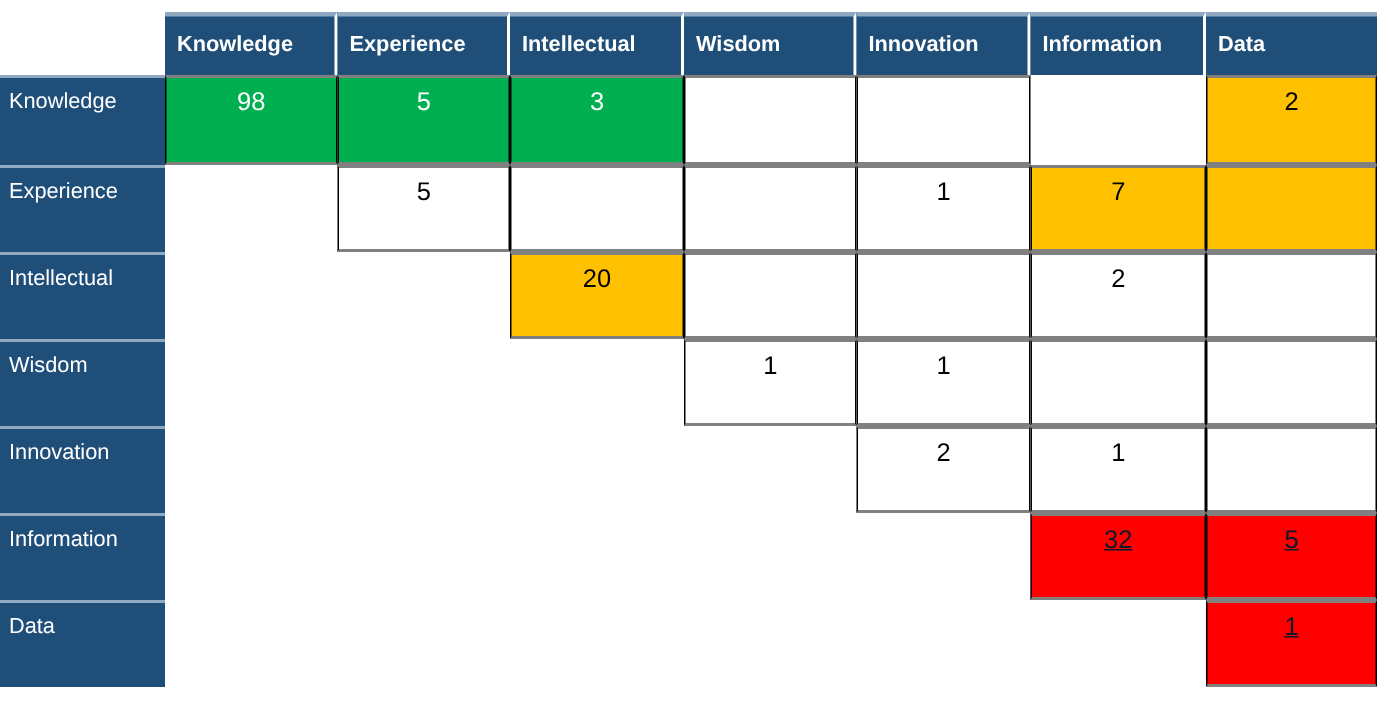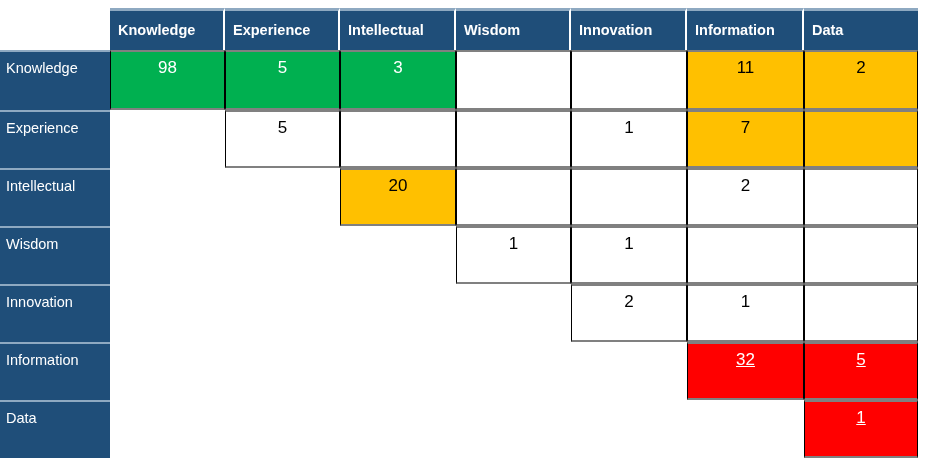--- a/index.html
+++ b/index.html
@@ -78,21 +78,21 @@
     border-left: 1.5px solid #000000;
     border-right: 1.5px solid #000000;
   }
   .data.nob {
     border: none;
     background: transparent;
   }
 
   .fill-green  { background: #00B050; color: #ffffff; }
   .fill-orange { background: #FFC000; color: #000000; }
-  .fill-red    { background: #FF0000; color: #ffffff; text-decoration: underline; }
+  .fill-red    { background: #FF0000; color: #0f172a; text-decoration: underline; }
 
   .fill-green.bordered,
   .fill-orange.bordered,
   .fill-red.bordered {
     border-left-color: #000000;
     border-right-color: #000000;
   }
 </style>
 </head>
 <body>
@@ -110,21 +110,20 @@
     <div class="cell rowhead" style="left: 0px; top: 168px; width: 110px; height: 58px;">Intellectual</div>
     <div class="cell rowhead" style="left: 0px; top: 226px; width: 110px; height: 58px;">Wisdom</div>
     <div class="cell rowhead" style="left: 0px; top: 284px; width: 110px; height: 58px;">Innovation</div>
     <div class="cell rowhead" style="left: 0px; top: 342px; width: 110px; height: 58px;">Information</div>
     <div class="cell rowhead" style="left: 0px; top: 400px; width: 110px; height: 58px;">Data</div>
     <div class="cell data bordered fill-green" style="left: 110px; top: 50px; width: 115px; height: 60px;">98</div>
     <div class="cell data bordered fill-green" style="left: 225px; top: 50px; width: 115px; height: 60px;">5</div>
     <div class="cell data bordered fill-green" style="left: 340px; top: 50px; width: 116px; height: 60px;">3</div>
     <div class="cell data bordered" style="left: 456px; top: 50px; width: 115px; height: 60px;"></div>
     <div class="cell data bordered" style="left: 571px; top: 50px; width: 116px; height: 60px;"></div>
-    <div class="cell data bordered fill-orange" style="left: 687px; top: 50px; width: 117px; height: 60px;">11</div>
     <div class="cell data bordered fill-orange" style="left: 804px; top: 50px; width: 114px; height: 60px;">2</div>
     <div class="cell data nob" style="left: 110px; top: 110px; width: 115px; height: 58px;"></div>
     <div class="cell data bordered" style="left: 225px; top: 110px; width: 115px; height: 58px;">5</div>
     <div class="cell data bordered" style="left: 340px; top: 110px; width: 116px; height: 58px;"></div>
     <div class="cell data bordered" style="left: 456px; top: 110px; width: 115px; height: 58px;"></div>
     <div class="cell data bordered" style="left: 571px; top: 110px; width: 116px; height: 58px;">1</div>
     <div class="cell data bordered fill-orange" style="left: 687px; top: 110px; width: 117px; height: 58px;">7</div>
     <div class="cell data bordered fill-orange" style="left: 804px; top: 110px; width: 114px; height: 58px;"></div>
     <div class="cell data nob" style="left: 110px; top: 168px; width: 115px; height: 58px;"></div>
     <div class="cell data nob" style="left: 225px; top: 168px; width: 115px; height: 58px;"></div>

